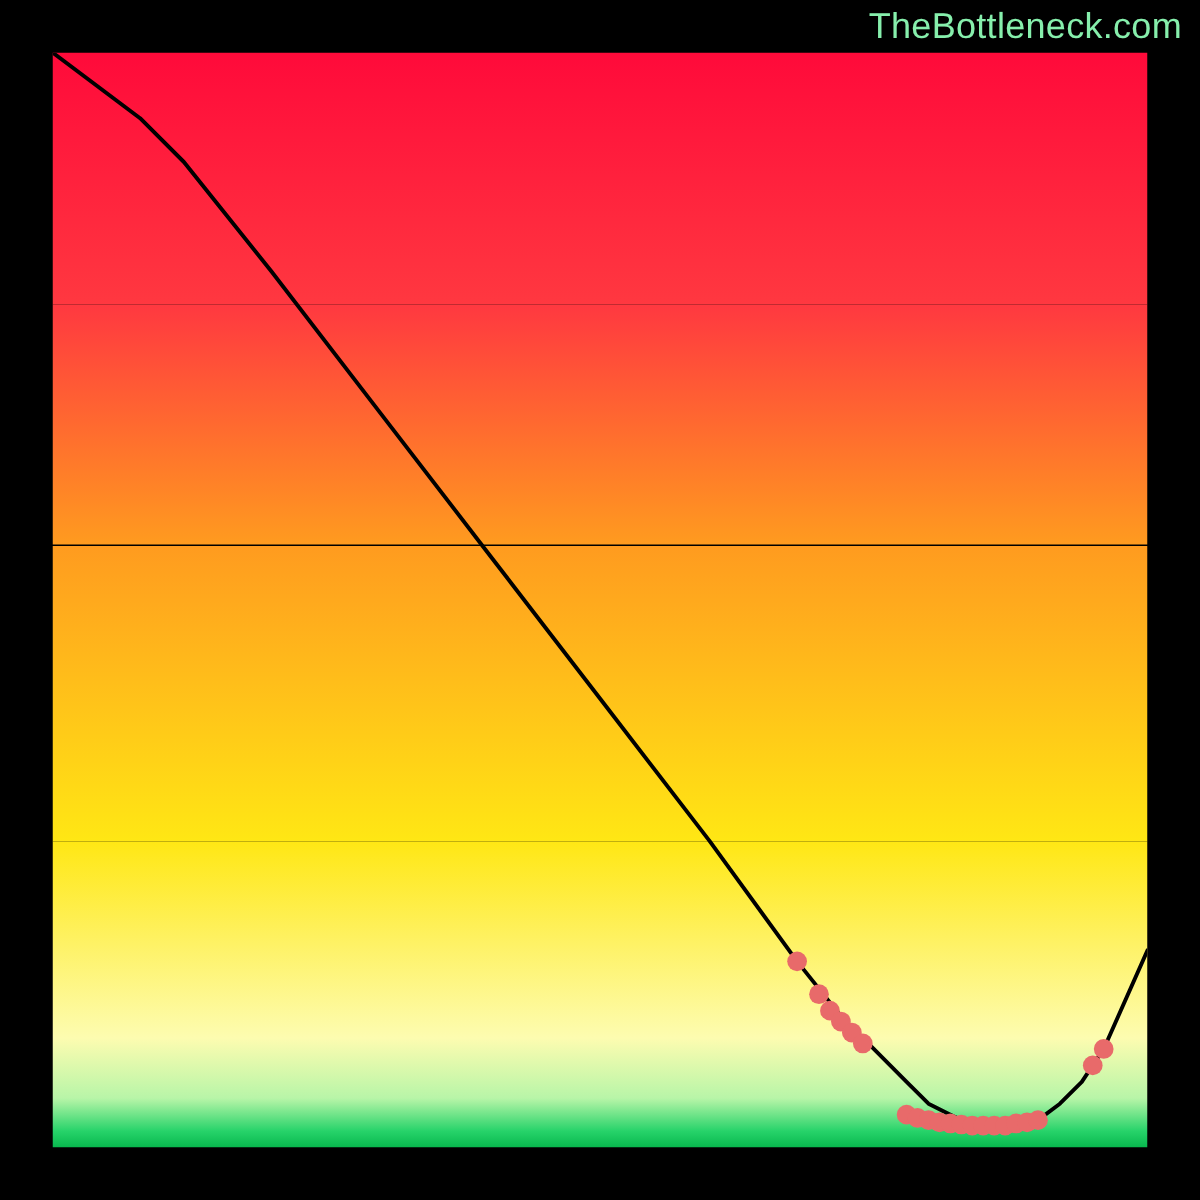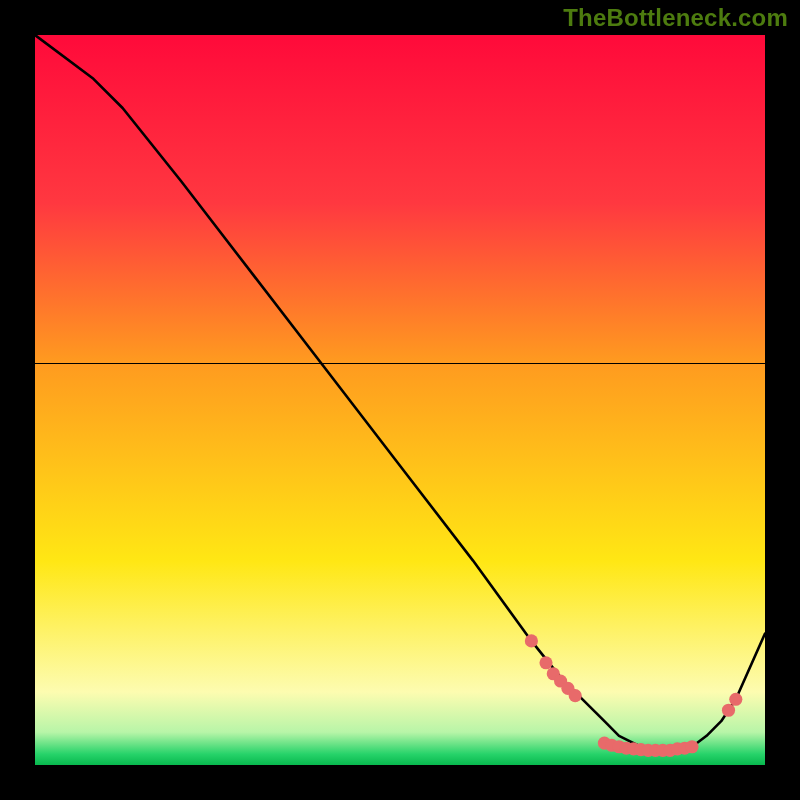--- a/index.html
+++ b/index.html
@@ -14,23 +14,23 @@
   .frame {
     position: relative;
     width: 800px;
     height: 800px;
     background: #000;
   }
   .watermark {
     position: absolute;
     top: 4px;
     right: 12px;
-    color: #4d7c0f;
+    color: #86efac;
     font-size: 24px;
-    font-weight: 700;
+    font-weight: 400;
     letter-spacing: 0.2px;
     z-index: 5;
   }
   .plot-area {
     position: absolute;
     left: 35px;
     top: 35px;
     width: 730px;
     height: 730px;
     overflow: hidden;

